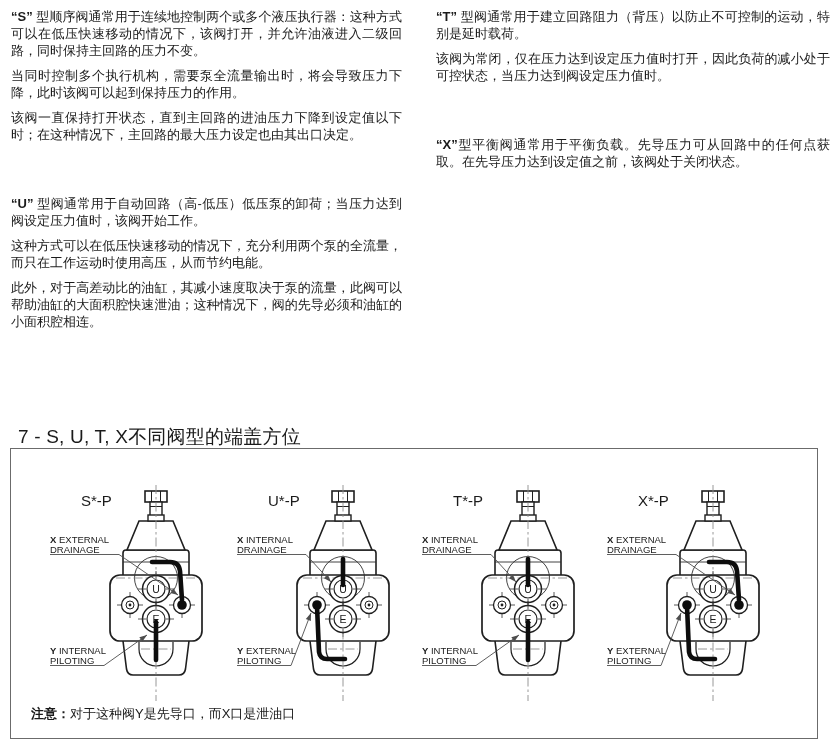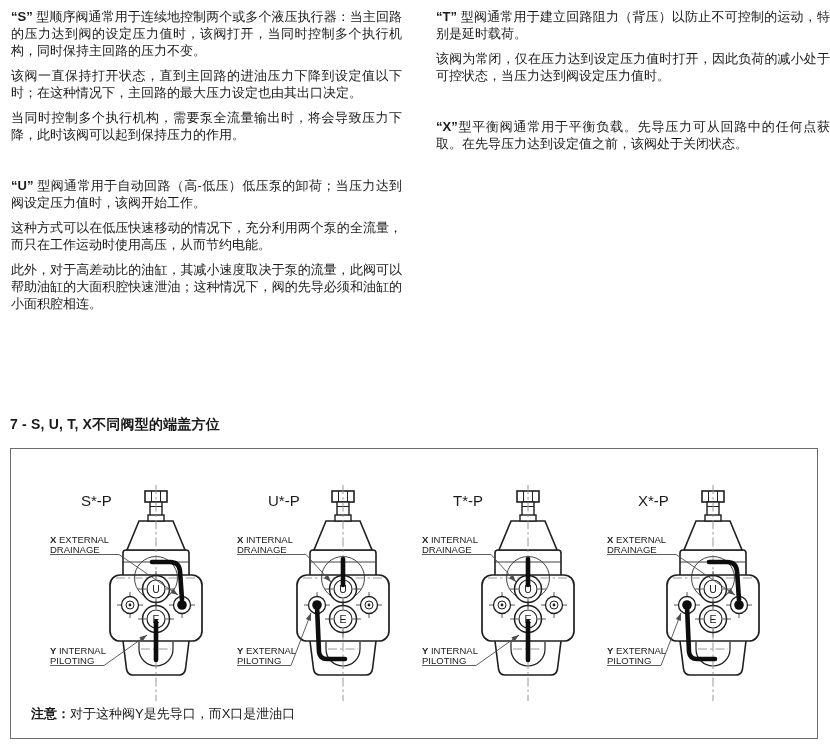--- a/index.html
+++ b/index.html
@@ -3,39 +3,39 @@
 <meta charset="utf-8">
 <style>
   html,body{margin:0;padding:0;background:#fff;}
   .page{position:relative;width:830px;height:755px;background:#ffffff;overflow:hidden;
         font-family:"Liberation Sans","DejaVu Sans",sans-serif;color:#1a1a1a;}
   .col{position:absolute;top:0;padding-top:8px;text-align:justify;
        font-size:13px;line-height:17px;}
   .col-left{left:11px;width:391px;}
   .col-right{left:436px;width:394px;}
   .col p{margin:0 0 8px 0;}
-  .col p.gap{margin-top:34px;}
+  .col p.gap{margin-top:52px;}
   .lead{font-weight:bold;}
-  .heading{position:absolute;left:10px;top:416px;margin:0;
-           font-size:14px;font-weight:bold;letter-spacing:.2px;}
+  .heading{position:absolute;left:10px;top:416px;margin:8px;
+           font-size:19px;font-weight:normal;letter-spacing:.2px;}
   .panel{position:absolute;left:10px;top:448px;width:808px;height:291px;
          border:1.5px solid #6b6b6b;box-sizing:border-box;background:#fff;}
   .panel svg{display:block;position:absolute;left:0;top:0;}
   .note{position:absolute;left:20px;top:256px;margin:0;font-size:13px;text-align:center;}
   .note b{font-weight:bold;}
 </style>
 </head>
 <body>
 
 <div class="page">
 
   <div class="col col-left">
-    <p><b class="lead">“S”</b><span> 型顺序阀通常用于连续地控制两个或多个液压执行器：当主回路的压力达到阀的设定压力值时，该阀打开，当同时控制多个执行机构，同时保持主回路的压力不变。</span></p>
+    <p><b class="lead">“S”</b><span> 型顺序阀通常用于连续地控制两个或多个液压执行器：这种方式可以在低压快速移动的情况下，该阀打开，并允许油液进入二级回路，同时保持主回路的压力不变。</span></p>
+    <p><span>当同时控制多个执行机构，需要泵全流量输出时，将会导致压力下降，此时该阀可以起到保持压力的作用。</span></p>
     <p><span>该阀一直保持打开状态，直到主回路的进油压力下降到设定值以下时；在这种情况下，主回路的最大压力设定也由其出口决定。</span></p>
-    <p><span>当同时控制多个执行机构，需要泵全流量输出时，将会导致压力下降，此时该阀可以起到保持压力的作用。</span></p>
     <p class="gap"><b class="lead">“U”</b><span> 型阀通常用于自动回路（高-低压）低压泵的卸荷；当压力达到阀设定压力值时，该阀开始工作。</span></p>
     <p><span>这种方式可以在低压快速移动的情况下，充分利用两个泵的全流量，而只在工作运动时使用高压，从而节约电能。</span></p>
     <p><span>此外，对于高差动比的油缸，其减小速度取决于泵的流量，此阀可以帮助油缸的大面积腔快速泄油；这种情况下，阀的先导必须和油缸的小面积腔相连。</span></p>
   </div>
 
   <div class="col col-right">
     <p><b class="lead">“T”</b><span> 型阀通常用于建立回路阻力（背压）以防止不可控制的运动，特别是延时载荷。</span></p>
     <p><span>该阀为常闭，仅在压力达到设定压力值时打开，因此负荷的减小处于可控状态，当压力达到阀设定压力值时。</span></p>
     <p class="gap"><b class="lead">“X”</b><span>型平衡阀通常用于平衡负载。先导压力可从回路中的任何点获取。在先导压力达到设定值之前，该阀处于关闭状态。</span></p>
   </div>

